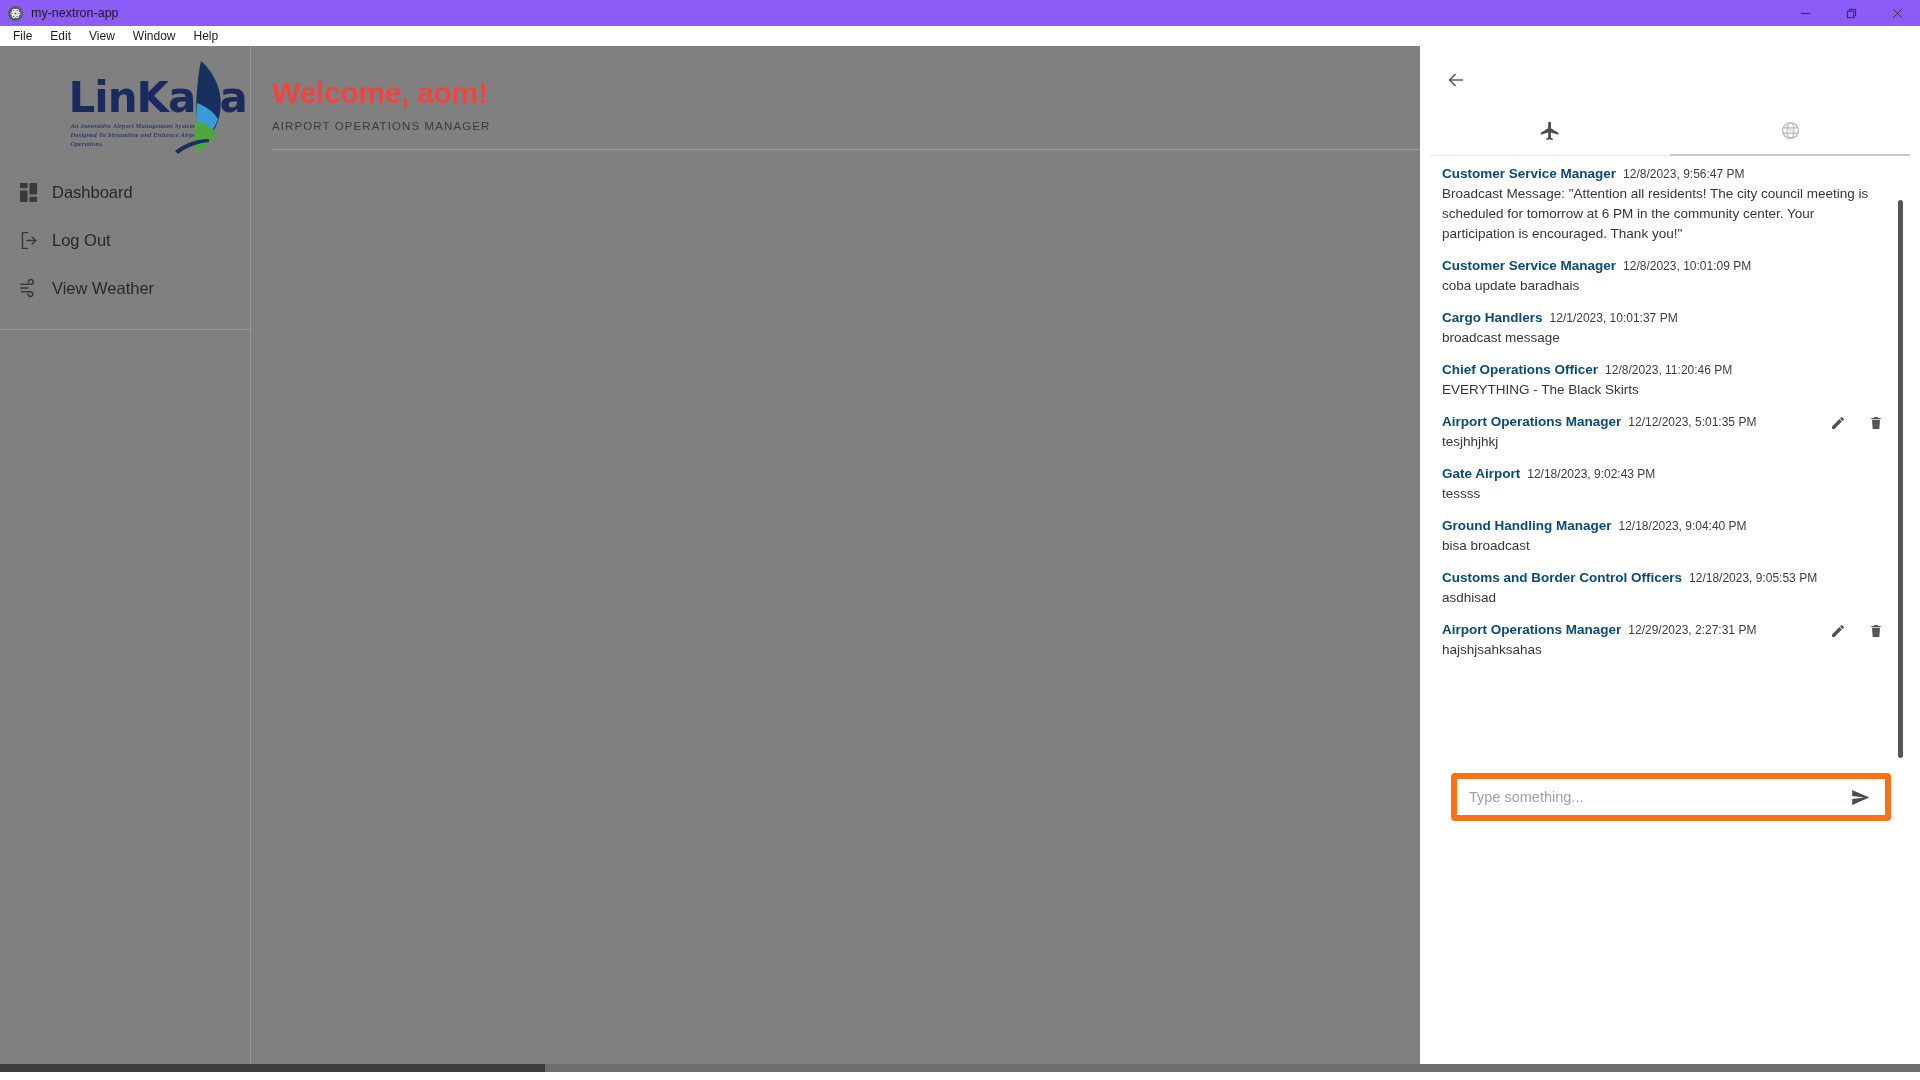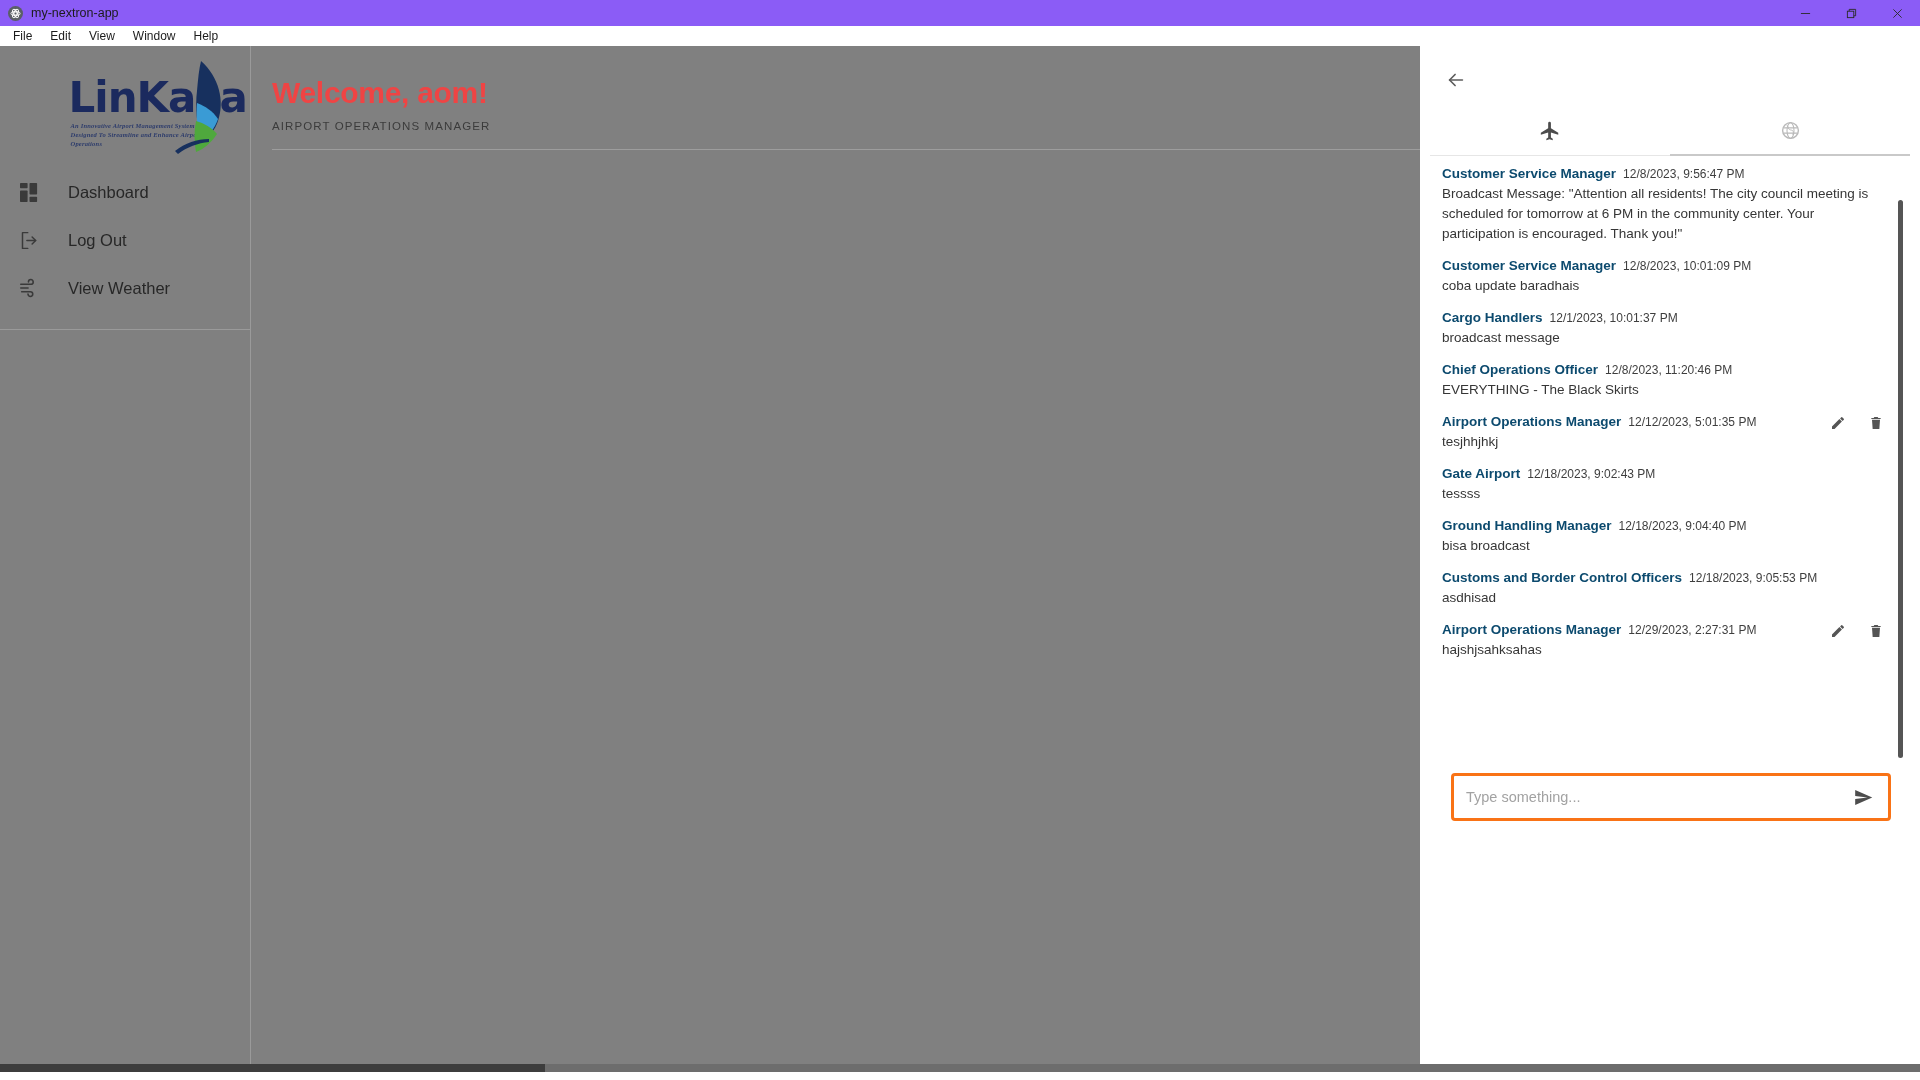--- a/index.html
+++ b/index.html
@@ -80,21 +80,21 @@
   .logo-tag {
     position: absolute; left: 52px; top: 62px; width: 150px;
     font-family: "Liberation Serif", serif;
     font-size: 6.5px; font-style: italic; font-weight: 700;
     color: #2c3b6b; line-height: 9px; letter-spacing: .2px;
   }
   .logo-mark { position: absolute; right: 2px; top: 0px; }
 
   .nav { position: absolute; top: 122px; left: 0; width: 251px; }
   .nav-item {
-    display: flex; align-items: center; gap: 26px;
+    display: flex; align-items: center; gap: 10px;
     height: 48px; padding-left: 16px; cursor: pointer;
   }
   .nav-ico {
     width: 26px; height: 26px; display: flex; align-items: center; justify-content: center;
     color: #3a3a3a;
   }
   .nav-label { font-size: 16.5px; color: #272727; }
   .nav-divider {
     position: absolute; top: 283px; left: 0; width: 251px;
     border-top: 1px solid #9a9a9a;
@@ -159,21 +159,21 @@
   .msg-actions span { cursor: pointer; display: flex; }
 
   .msg-scroll {
     position: absolute; top: 154px; right: 17px; width: 5px; height: 558px;
     background: #555; border-radius: 3px;
   }
 
   
   .composer {
     position: absolute; top: 727px; left: 1451px; width: 440px; height: 48px;
-    border: 3px solid #f97316; border-radius: 4px; background: #fff;
+    border: 6px solid #f97316; border-radius: 4px; background: #fff;
     display: flex; align-items: center; padding: 0 12px; gap: 28px;
   }
   .composer input {
     flex: 1 1 auto; border: none; outline: none; background: transparent;
     font-family: "Liberation Sans", sans-serif; font-size: 14.5px; color: #333;
   }
   .composer input::placeholder { color: #a2a2a2; }
   .composer .send {
     width: 26px; height: 26px; display: flex; align-items: center; justify-content: center;
     color: #4d4d4d; cursor: pointer;

